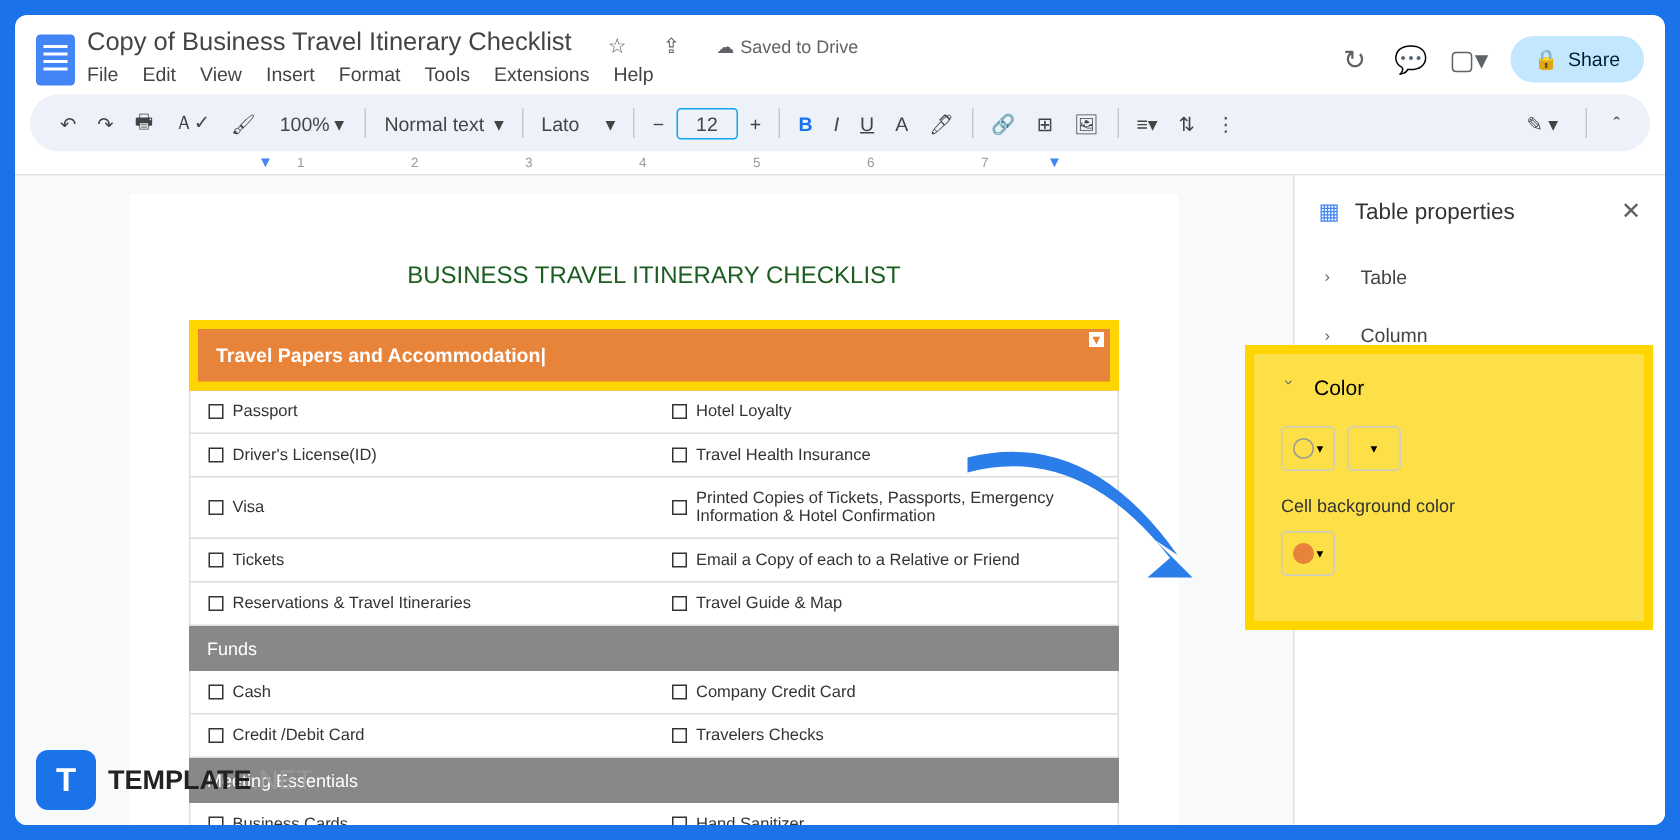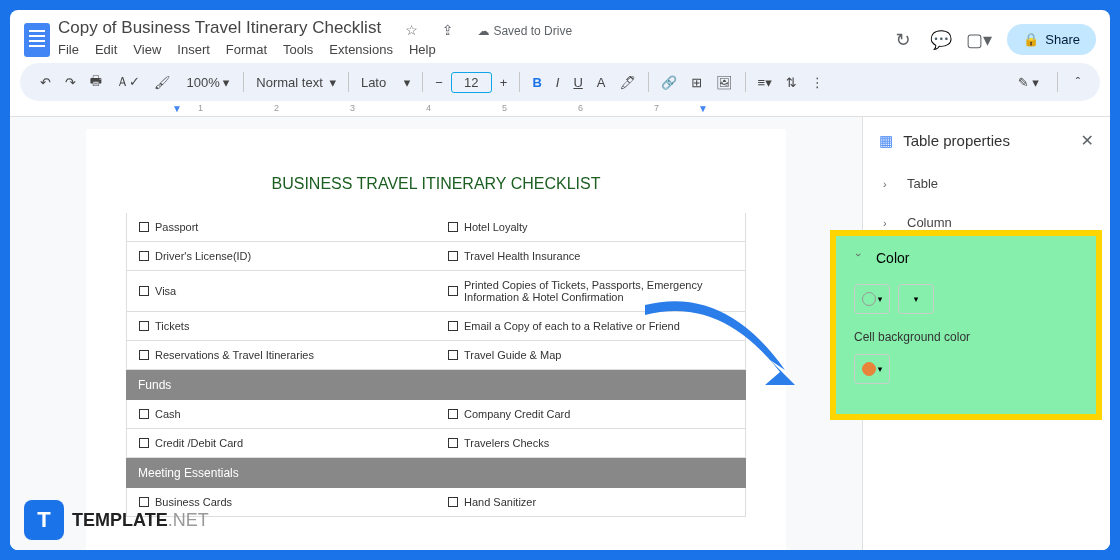--- a/index.html
+++ b/index.html
@@ -35,21 +35,21 @@
 .section-gray{background:#888;color:#fff;font-size:12px;font-weight:normal;padding:8px 12px;width:100%}
 .tbl-row{display:flex;border:1px solid #ddd;border-top:none}
 .tbl-cell{flex:1;padding:8px 12px;font-size:11px;color:#333;display:flex;align-items:center}
 .cb{display:inline-block;width:10px;height:10px;border:1px solid #333;margin-right:6px;flex-shrink:0}
 .sidebar{width:248px;border-left:1px solid #e0e0e0;background:#fff;padding:14px 0;overflow:hidden;position:relative}
 .sb-head{display:flex;align-items:center;gap:10px;padding:0 16px 14px;font-size:15px;color:#333}
 .sb-x{margin-left:auto;font-size:16px;color:#5f6368}
 .sb-row{display:flex;align-items:center;gap:14px;padding:12px 20px;font-size:13px;color:#444}
 .chev{font-size:11px;color:#666;width:10px}
 .chev.down{transform:rotate(90deg);display:inline-block}
-.callout{position:absolute;right:18px;top:230px;width:272px;background:#86efac;border:6px solid #ffd500;padding:14px 18px;z-index:10}
+.callout{position:absolute;right:18px;top:230px;width:272px;background:#fde047;border:6px solid #ffd500;padding:14px 18px;z-index:10}
 .co-head{display:flex;align-items:center;gap:12px;font-size:14px;margin-bottom:18px}
 .co-label{font-size:12px;color:#333;margin-bottom:10px}
 .co-swatches{display:flex;gap:8px;margin-bottom:16px}
 .swatch{width:36px;height:30px;border:1px solid #ccc;border-radius:4px;display:flex;align-items:center;justify-content:center;gap:2px;font-size:9px}
 .circ{width:14px;height:14px;border-radius:50%;border:1px solid #999}
 .circ.orange{background:#e8833a;border-color:#e8833a}
 .arrow{position:absolute;left:635px;top:290px;width:185px;height:130px;z-index:9}
 .watermark{position:absolute;left:24px;bottom:20px;display:flex;align-items:center;gap:8px;z-index:15}
 .wm-icon{width:40px;height:40px;background:#1a73e8;border-radius:8px;color:#fff;display:flex;align-items:center;justify-content:center;font-size:22px;font-weight:bold}
 .wm-text{font-size:18px;font-weight:bold;color:#222}
@@ -129,20 +129,21 @@
     <span style="left:416px">4</span>
       <span style="left:492px">5</span>
       <span style="left:568px">6</span>
     <span style="left:644px">7</span>
     <span style="left:688px" class="ruler-tri">▼</span>
   </div>
   <div class="content">
     <div class="doc-area">
       <div class="page">
         <div class="doc-h">BUSINESS TRAVEL ITINERARY CHECKLIST</div>
+        <div class="section-orange"><span>Travel Papers and Accommodation</span>|</div>
         <div class="tbl-row">
             <div class="tbl-cell">
               <span class="cb"></span>
               <span>Passport</span>
             </div>
             <div class="tbl-cell">
               <span class="cb"></span>
               <span>Hotel Loyalty</span>
             </div>
           </div>

